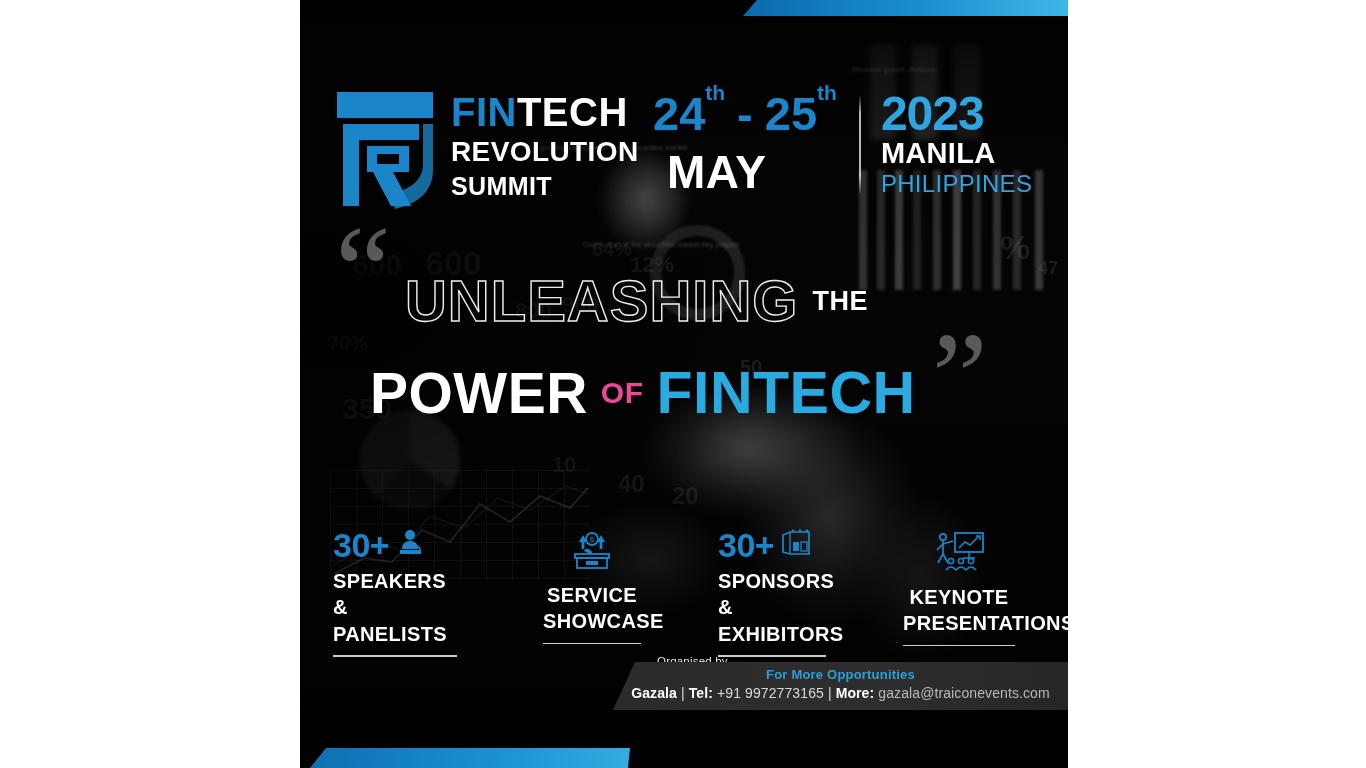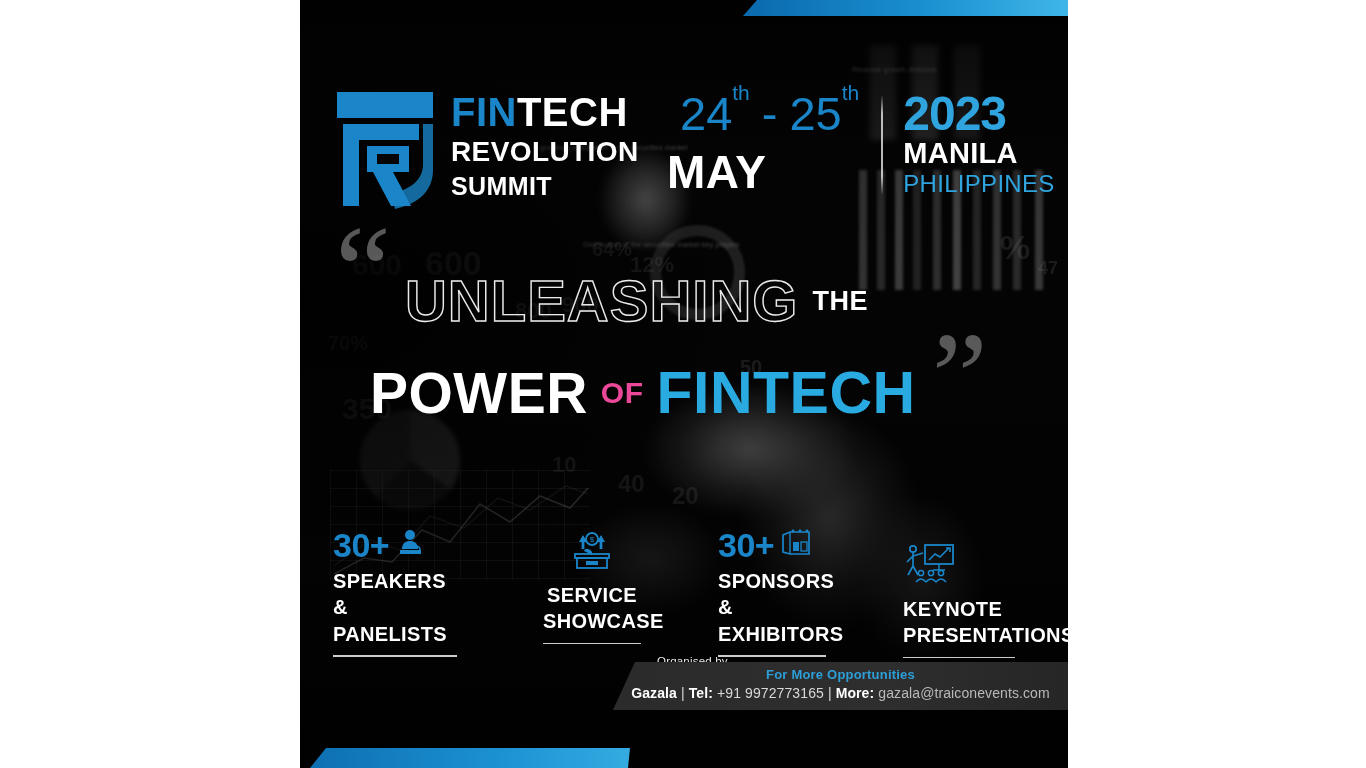--- a/index.html
+++ b/index.html
@@ -124,23 +124,22 @@
   }
   .brand .l3{
     font-size:25px; font-weight:bold; color:#ffffff; letter-spacing:.4px;
     line-height:1.25; margin-top:1px;
   }
 
   
   .datewrap{ position:absolute; left:353px; top:90px; display:flex; }
   .dates{ position:relative; }
   .dline1{
-    font-size:47px; font-weight:normal; color:#1a86c9; line-height:1.0; letter-spacing:0px;
+    font-size:47px; font-weight:bold; color:#1a86c9; line-height:1.0; letter-spacing:0px;
     white-space:nowrap;
-    margin-left:27px;
   }
   .dline1 sup{ font-size:21px; top:-.62em; position:relative; }
   .dline1 .dash{ color:#1a86c9; }
   .dline2{
     font-size:46px; font-weight:bold; color:#ffffff; line-height:1.0; margin-top:12px;
     letter-spacing:.5px;
     margin-left:14px;
   }
   .vsep{
     width:2px; height:98px; margin:6px 20px 0 22px;
@@ -183,21 +182,21 @@
   .stat .ic{ margin-left:6px; display:block; }
   .stat .lbl{ font-size:20px; font-weight:bold; color:#ffffff; line-height:1.32; letter-spacing:.35px; margin-top:6px; }
   .stat .rule{ height:1.5px; background:rgba(255,255,255,.80); margin-top:8px; }
 
   .s1{ left:0;   top:0;   width:124px; }
   .s1 .rule{ width:124px; }
   .s2{ left:210px; top:2px; width:98px; text-align:center; }
   .s2 .rule{ width:98px; }
   .s3{ left:385px; top:0;  width:108px; }
   .s3 .rule{ width:108px; }
-  .s4{ left:570px; top:14px; width:112px; }
+  .s4{ left:570px; top:2px; width:112px; text-align:center; }
   .s4 .rule{ width:112px; }
 
   
   .organised{ position:absolute; left:355px; top:655px; width:180px; }
   .organised .cap{ font-size:11.5px; color:#e8e8e8; letter-spacing:.2px; margin-left:2px; }
   .org-row{ display:flex; align-items:center; margin-top:2px; }
   .traicon{ position:relative; width:82px; height:40px; flex:0 0 auto; }
   .traicon .celeb{ position:absolute; left:32px; top:3px; font-size:5.2px; font-weight:bold; color:#ffffff; letter-spacing:.55px; }
   .traicon .word{ position:absolute; left:16px; top:9px; font-size:18px; font-weight:bold; color:#ffffff; letter-spacing:-.3px; }
   .traicon .sub{ position:absolute; left:30px; top:28px; font-size:4.2px; color:#9fb8cc; letter-spacing:.35px; filter:blur(.3px); }

